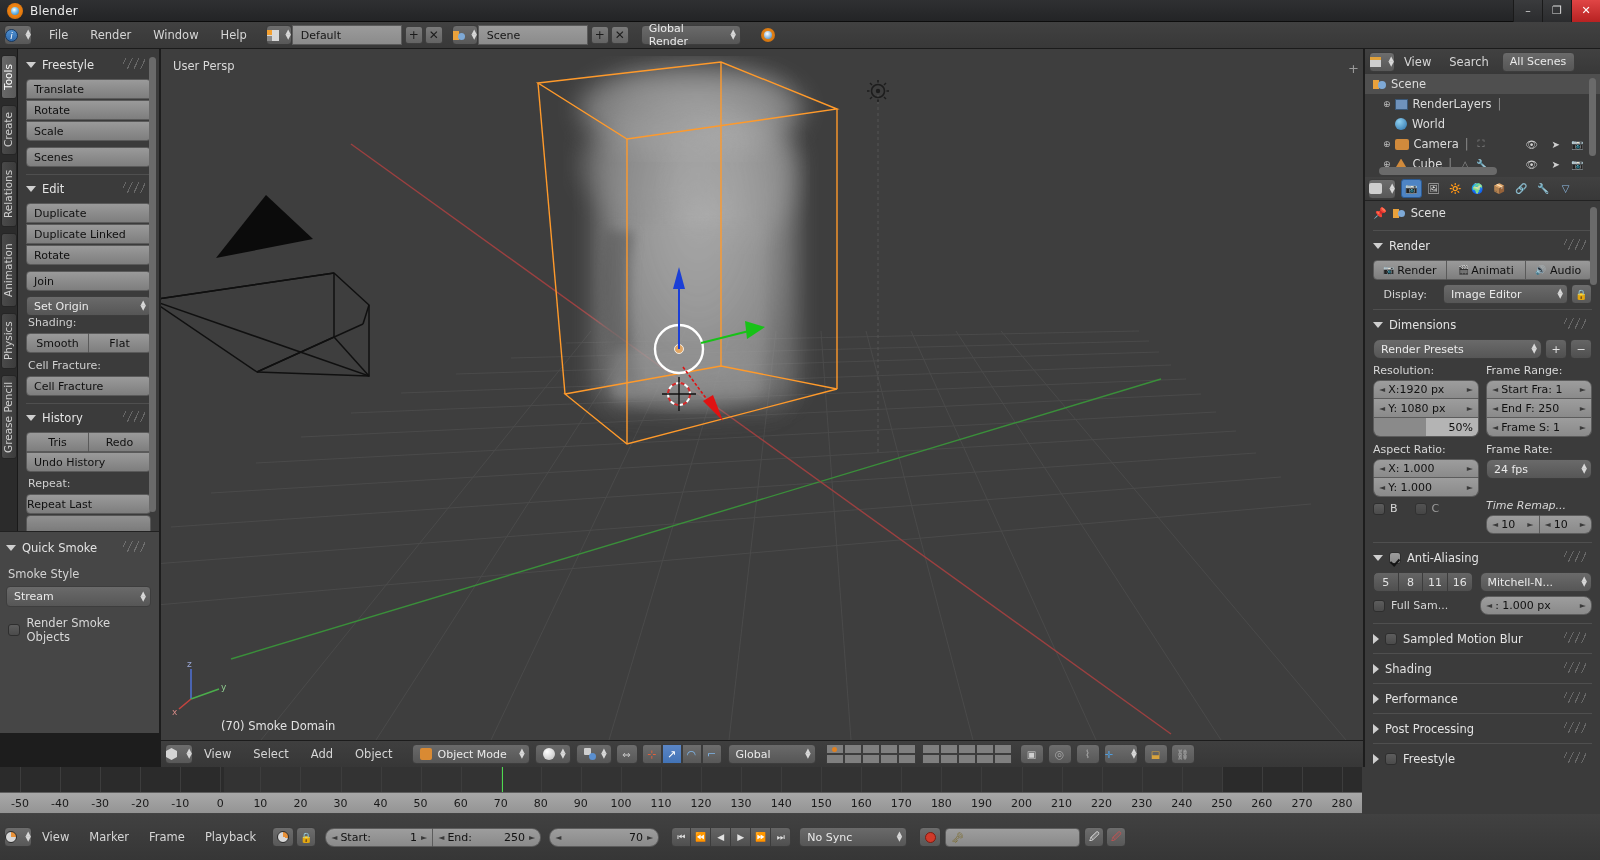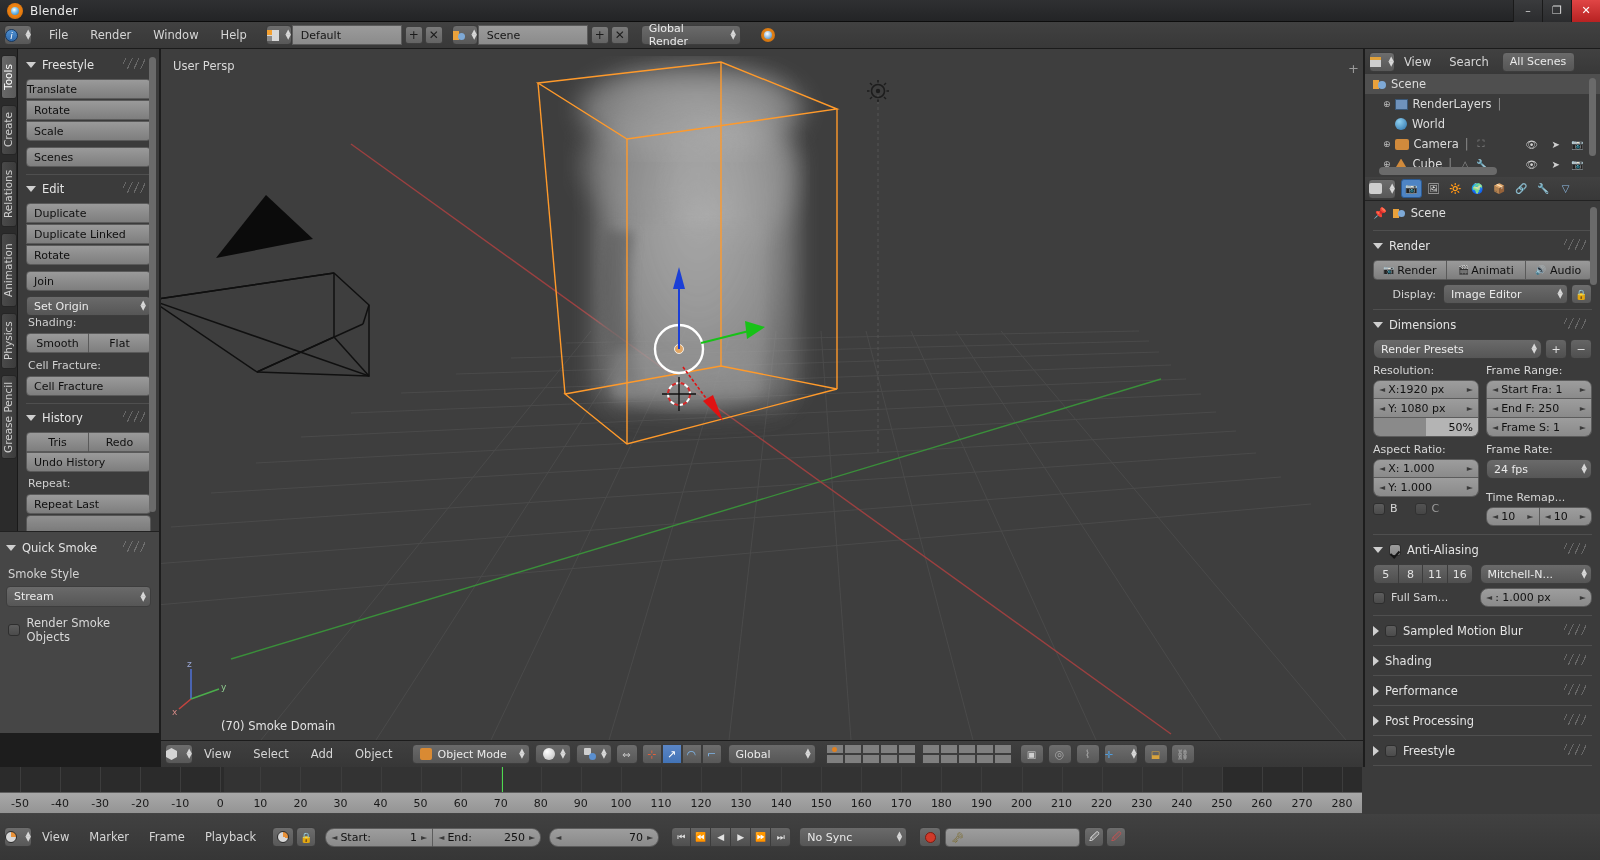--- a/index.html
+++ b/index.html
@@ -181,21 +181,21 @@
 
 <div id="toolshelf">
   <div class="inner">
 
     <div class="panel-title" style="position:relative;">
       <span class="tri down"></span>
       <span>Freestyle</span>
       <span class="grip"></span>
     </div>
     <div style="height:5px;"></div>
-    <div class="btn tbtn" style="height:20px;justify-content:flex-start;border-radius:4px 4px 0 0;">Translate</div>
+    <div class="btn tbtn" style="height:20px;justify-content:flex-start;padding-left:7px;border-radius:4px 4px 0 0;">Translate</div>
     <div class="btn tbtn" style="height:20px;justify-content:flex-start;padding-left:7px;border-radius:0;">Rotate</div>
     <div class="btn tbtn" style="height:20px;justify-content:flex-start;padding-left:7px;border-radius:0 0 4px 4px;">Scale</div>
     <div style="height:5px;"></div>
     <div class="btn tbtn" style="height:20px;justify-content:flex-start;padding-left:7px;">Scenes</div>
 
     <div class="sep" style="margin:7px 0 4px 0;"></div>
 
     <div class="panel-title" style="position:relative;">
       <span class="tri down"></span>
       <span>Edit</span>
@@ -230,21 +230,21 @@
       <span class="grip"></span>
     </div>
     <div style="height:5px;"></div>
     <div style="display:flex;">
       <div class="btn" style="flex:1;height:20px;border-radius:4px 0 0 0;">Tris</div>
       <div class="btn" style="flex:1;height:20px;border-radius:0 4px 0 0;border-left:none;">Redo</div>
     </div>
     <div class="btn" style="height:20px;justify-content:flex-start;padding-left:7px;border-radius:0 0 4px 4px;">Undo History</div>
     <div style="height:5px;color:#cfcfcf;font-size:11px;padding-left:2px;margin-top:5px;">Repeat:</div>
     <div style="height:12px;"></div>
-    <div class="btn" style="height:20px;justify-content:flex-start;padding-left:7px;">Repeat Last</div>
+    <div class="btn" style="height:20px;justify-content:flex-start;">Repeat Last</div>
     <div class="btn" style="height:20px;justify-content:flex-start;padding-left:7px;margin-top:1px;opacity:.9;"></div>
   </div>
   <div class="vsb" style="right:3px;top:8px;height:455px;"></div>
 </div>
 
 <div style="position:absolute;left:0;top:531px;width:160px;height:202px;background:#464646;border-top:1px solid #212121;border-right:1px solid #1d1d1d;">
   <div style="padding:6px 8px 0 6px;">
     <div class="panel-title" style="position:relative;">
       <span class="tri down"></span>
       <span>Quick Smoke</span>
@@ -616,21 +616,21 @@
       <div class="btn" style="flex:1.15;height:20px;border-radius:0;border-left:none;gap:2px;">
         <span style="font-size:9px;">🎬</span>
         <span>Animati</span>
       </div>
       <div class="btn" style="flex:0.95;height:20px;border-radius:0 4px 4px 0;border-left:none;gap:3px;">
         <span style="font-size:9px;color:#4e8fd0;">🔊</span>
         <span>Audio</span>
       </div>
     </div>
     <div style="display:flex;align-items:center;margin-top:4px;">
-      <div style="width:70px;text-align:right;padding-right:7px;font-size:11px;color:#d6d6d6;">Display:</div>
+      <div style="width:70px;text-align:right;padding-right:16px;font-size:11px;color:#d6d6d6;">Display:</div>
       <div class="drop" style="flex:1;height:20px;">
         <span>Image Editor</span>
         <span class="updown">▲<br>▼</span>
       </div>
       <div class="icobtn" style="width:21px;height:20px;margin-left:3px;">
         <span style="font-size:10px;">🔒</span>
       </div>
     </div>
     <div class="sep"></div>
 
@@ -704,21 +704,21 @@
           <span class="chk" style="margin-left:12px;opacity:.7;"></span>
           <span style="font-size:11px;color:#9c9c9c;">C</span>
         </div>
       </div>
       <div style="flex:1;">
         <div style="font-size:11px;color:#d6d6d6;margin-bottom:3px;">Frame Rate:</div>
         <div class="drop" style="height:20px;border-radius:6px;">
           <span>24 fps</span>
           <span class="updown">▲<br>▼</span>
         </div>
-        <div style="font-size:11px;color:#d6d6d6;margin:12px 0 3px 0;">Time Remap...</div>
+        <div style="font-size:11px;color:#d6d6d6;margin:20px 0 3px 0;font-style:italic;">Time Remap...</div>
         <div style="display:flex;">
           <div class="field" style="flex:1;border-radius:7px 0 0 7px;">
             <span class="lt">◄</span>
               <span>10</span>
               <span class="rt">►</span>
           </div>
           <div class="field" style="flex:1;border-radius:0 7px 7px 0;border-left:none;">
             <span class="lt">◄</span>
               <span>10</span>
               <span class="rt">►</span>

